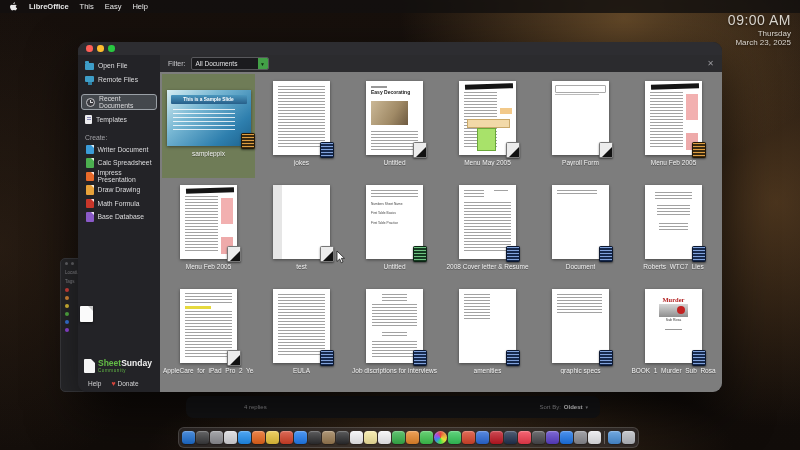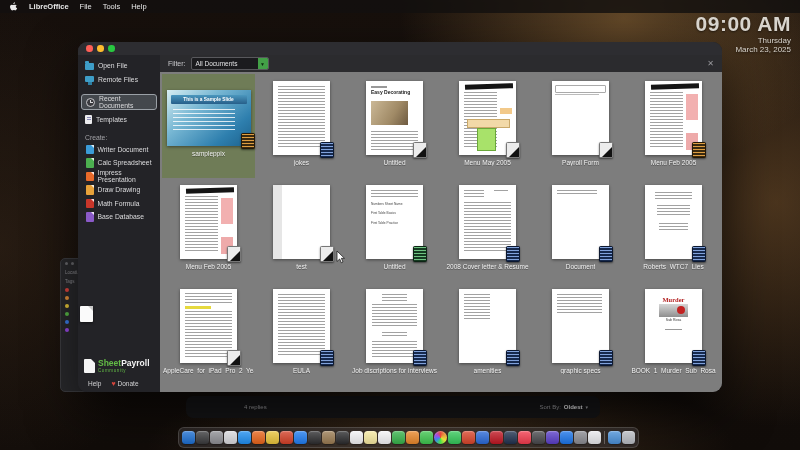--- a/index.html
+++ b/index.html
@@ -14,21 +14,21 @@
       linear-gradient(#17100c,#110c09);
   }
   
   .menubar{position:absolute;top:0;left:0;right:0;height:13px;background:rgba(18,16,15,.82);
     display:flex;align-items:center;gap:11px;padding-left:9px;color:#e8e8e8;font-size:7.5px;z-index:40}
   .menubar .app-name{font-weight:bold}
   .menu-item{cursor:default}
   
   .clock{position:absolute;top:13px;right:9px;text-align:right;color:#d8d4cd;z-index:5;
     text-shadow:0 1px 2px rgba(0,0,0,.5)}
-  .clock .time{font-size:21px;font-weight:700;letter-spacing:.5px;line-height:1}
+  .clock .time{font-size:14px;font-weight:400;letter-spacing:.5px;line-height:1}
   .clock .day{font-size:8px;margin-top:2px}
   .clock .date{font-size:8px}
   
   .palette{position:absolute;left:60px;top:258px;width:34px;height:134px;background:#29292c;
     border:1px solid #3c3c40;border-radius:5px;z-index:1;padding:3px 0 0 4px;box-sizing:border-box}
   .palette .dots{display:flex;gap:3px;margin-bottom:5px}
   .palette .dots i{width:3px;height:3px;border-radius:50%;background:#6a6a6e;display:block}
   .palette .sec{font-size:4.5px;color:#8f8f94;margin:4px 0 2px}
   .tagdot{width:4px;height:4px;border-radius:50%;margin:4px 0;display:block}
   
@@ -188,22 +188,22 @@
 <body>
 
 <div class="menubar">
   <span style="display:flex">
     <svg width="9" height="10" viewBox="0 0 9 10">
       <path d="M6.7 5.3c0-1.1.9-1.6 1-1.7-.6-.8-1.4-.9-1.7-.9-.7-.1-1.4.4-1.7.4-.3 0-.9-.4-1.5-.4C1.9 2.7 1 3.4 1 4.8c0 .9.3 1.8.8 2.5.4.6.8 1.2 1.4 1.2.6 0 .8-.4 1.5-.4.7 0 .9.4 1.5.4.6 0 1-.6 1.4-1.2.3-.5.5-1 .5-1.1-.1 0-1.4-.5-1.4-1.9zM5.6 1.6c.3-.4.5-.9.4-1.4-.4 0-1 .3-1.3.7-.3.3-.5.9-.4 1.4.5 0 1-.3 1.3-.7z" fill="#e8e8e8"></path>
     </svg>
   </span>
   <span id="menu-items" style="display:flex;gap:11px">
       <span class="menu-item app-name">LibreOffice</span>
-      <span class="menu-item">File</span>
-      <span class="menu-item">Tools</span>
+      <span class="menu-item">This</span>
+      <span class="menu-item">Easy</span>
       <span class="menu-item">Help</span>
     </span>
 </div>
 
 <div class="clock">
   <div class="time">09:00 AM</div>
   <div class="day">Thursday</div>
   <div class="date">March 23, 2025</div>
 </div>
 
@@ -284,21 +284,21 @@
           </div>
           <div class="sb-item">
             <span class="ci" style="background: rgb(138, 90, 200);"></span>
             <span>Base Database</span>
           </div>
         </div>
       <div class="sb-bottom">
         <div class="logo-row">
           <span class="logo-page"></span>
           <span class="logo-text">
-            <div class="logo-line1"><span class="lo-libre">Sheet</span><span class="lo-office">Payroll</span></div>
+            <div class="logo-line1"><span class="lo-libre">Sheet</span><span class="lo-office">Sunday</span></div>
             <div class="lo-comm">Community</div>
           </span>
         </div>
         <div class="btn-row">
           <span>Help</span>
           <span class="donate">
             <span class="heart">♥</span>
             <span>Donate</span>
           </span>
         </div>

